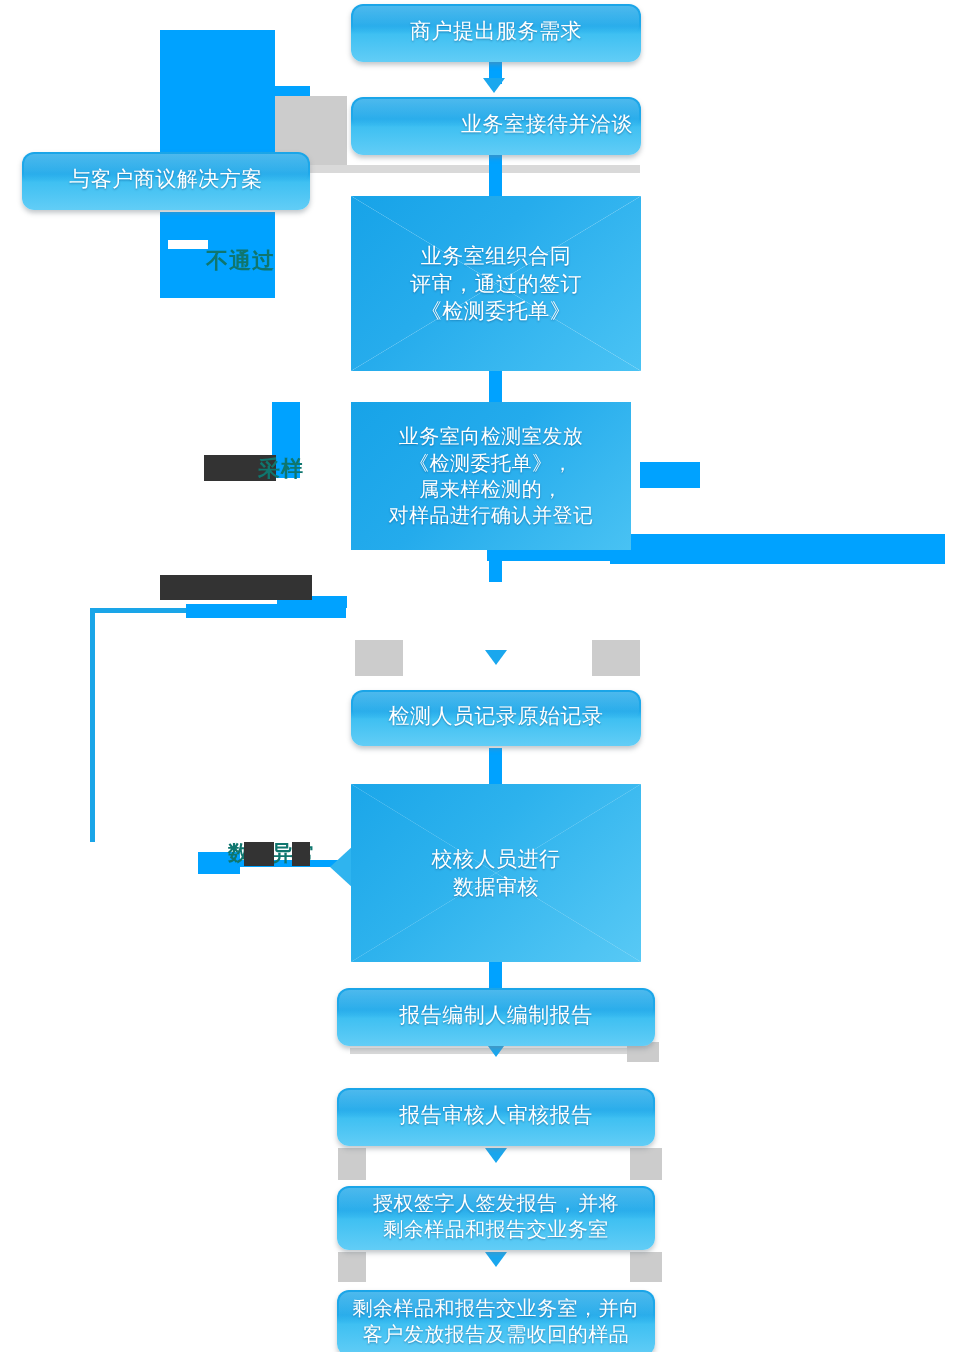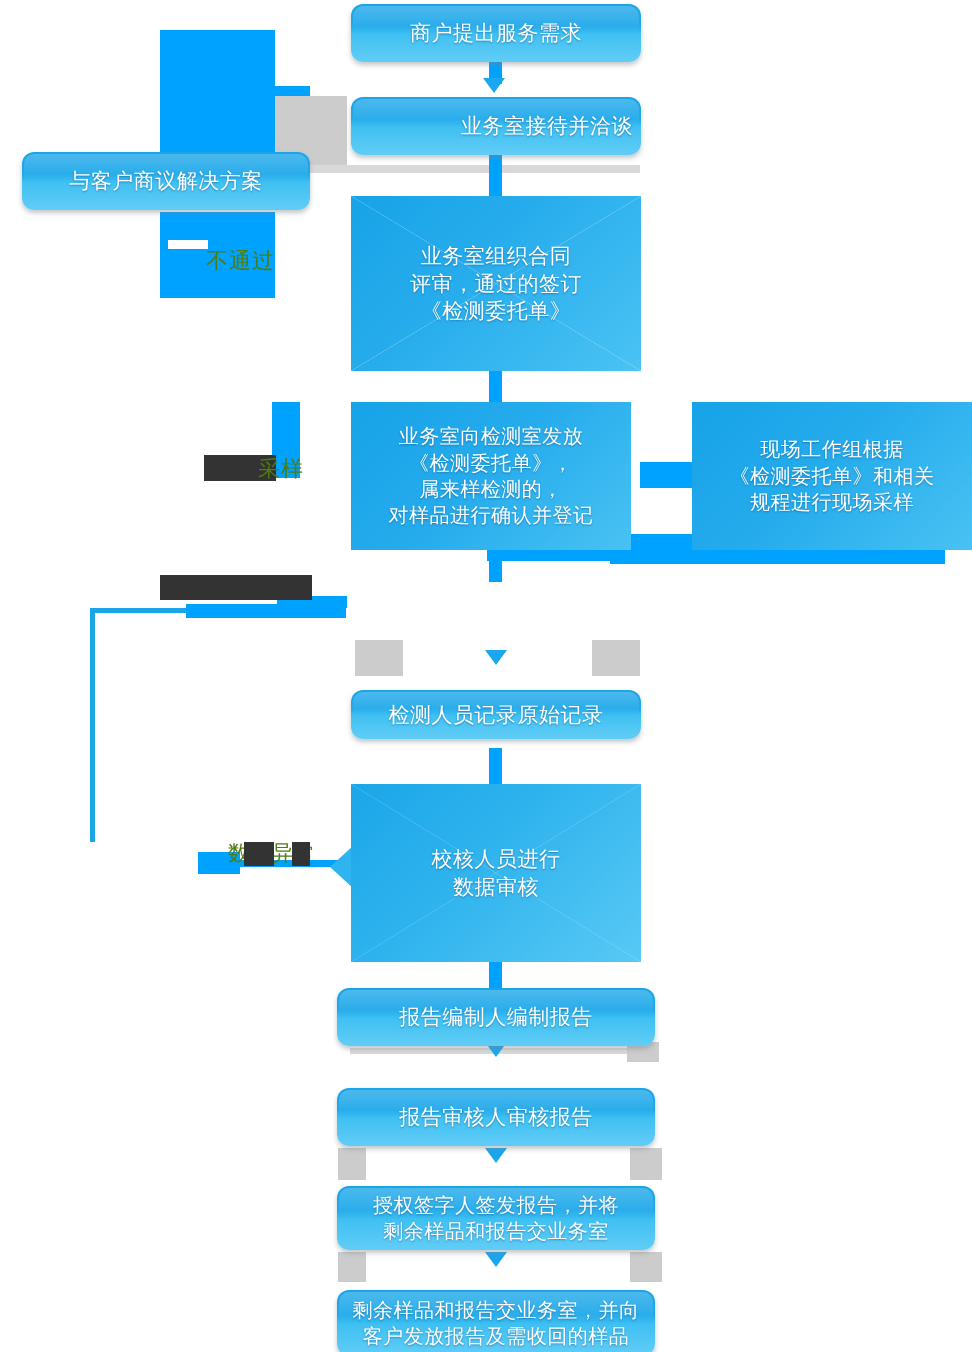--- a/index.html
+++ b/index.html
@@ -30,20 +30,21 @@
     white-space:pre-line;
     padding:4px 8px;
     text-shadow:0 1px 2px rgba(0,60,110,.45);
   }
 
   
   .pill{
     border-radius:12px;
     background:linear-gradient(180deg,#1aa5e8 0%,#1fa9ea 38%,#3fc0f2 52%,#62cdf6 100%);
     box-shadow:0 3px 5px rgba(120,130,140,.45);
+    font-family:Liberation Mono, monospace;
   }
   .pill::after{
     content:"";
     position:absolute;
     left:2px;right:2px;top:2px;
     height:45%;
     border-radius:10px 10px 6px 6px;
     background:linear-gradient(180deg,rgba(255,255,255,.22),rgba(255,255,255,0));
     pointer-events:none;
   }
@@ -99,22 +100,22 @@
     width:0;height:0;
     border-left:11px solid transparent;
     border-right:11px solid transparent;
     border-top:15px solid #1aa7ee;
   }
 
   
   .elabel{
     position:absolute;
     font-size:22px;
-    font-weight:normal;
-    color:#4d7c0f;
+    font-weight:bold;
+    color:#0f766e;
     letter-spacing:1px;
     white-space:nowrap;
   }
   
   .redact{
     position:absolute;
     background:#333333;
   }
 </style>
 </head>
@@ -201,28 +202,23 @@
 《检测委托单》</span>
   </div>
 
   <div class="node flat" style="left:351px;top:402px;width:280px;height:148px;font-size:20px;">
     <span>业务室向检测室发放
 《检测委托单》，
 属来样检测的，
 对样品进行确认并登记</span>
   </div>
 
-  <div class="node flat" style="left:692px;top:402px;width:280px;height:148px;font-size:20px;">
-    <span>现场工作组根据
-《检测委托单》和相关
-规程进行现场采样</span>
-  </div>
-
-
-  <div class="node pill" style="left:351px;top:690px;width:290px;height:49px;">
+
+
+  <div class="node pill" style="left:351px;top:690px;width:290px;height:56px;">
     <span>检测人员记录原始记录</span>
   </div>
 
   <div class="node sq-diamond" style="left:351px;top:784px;width:290px;height:178px;">
     <i class="dg"></i>
     <span>校核人员进行
 数据审核</span>
   </div>
 
 

